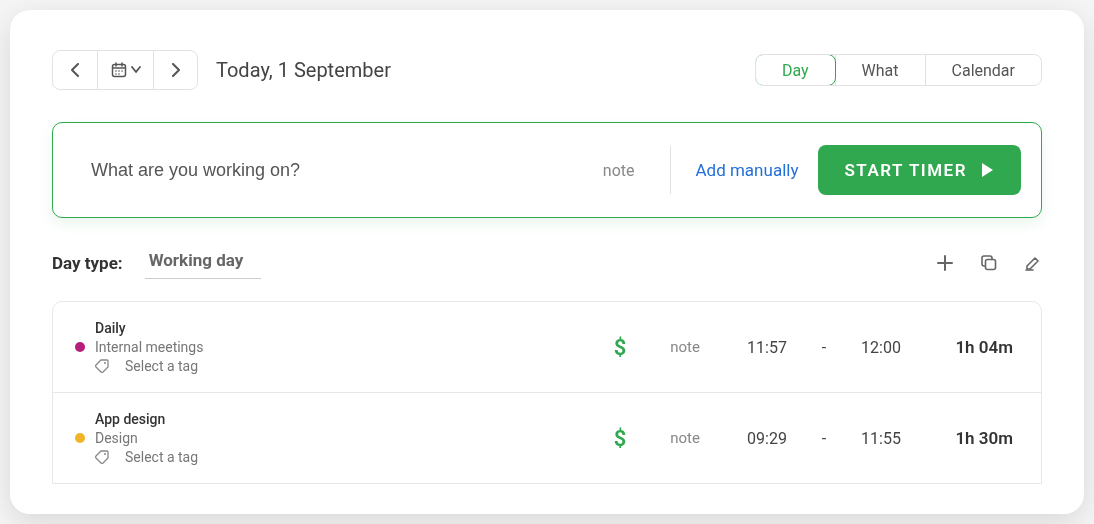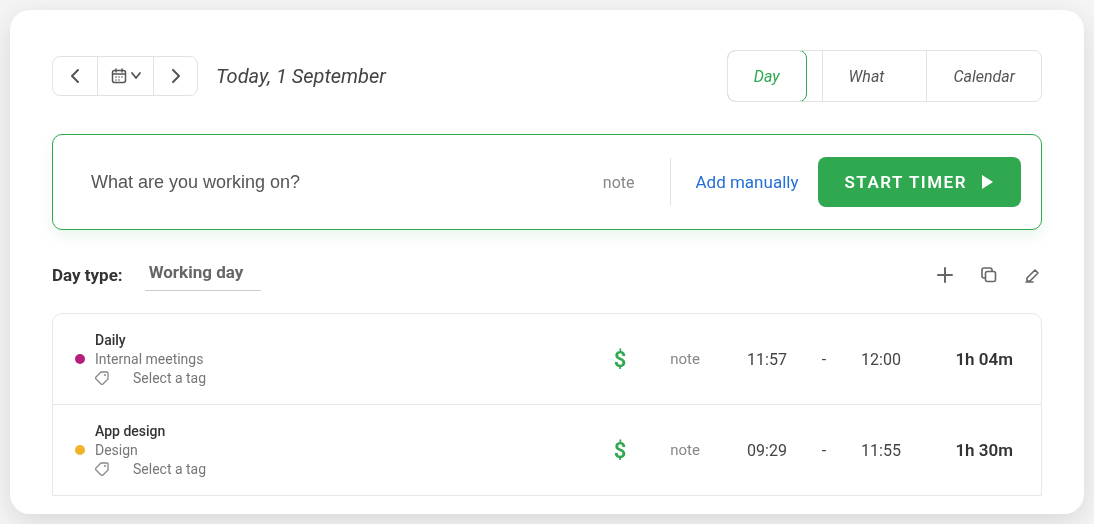--- a/index.html
+++ b/index.html
@@ -12,21 +12,21 @@
     width: 1074px;
     height: 504px;
     background: #fff;
     border-radius: 20px;
     box-shadow: 0 8px 30px rgba(0,0,0,0.12);
     padding: 40px 42px 0 42px;
     overflow: hidden;
     position: relative;
   }
   
-  .topbar { display: flex; align-items: center; gap: 18px; margin-bottom: 32px; font-style: italic; }
+  .topbar { display: flex; align-items: center; gap: 18px; margin-bottom: 32px; }
   .nav-group {
     display: flex;
     border: 1px solid #e2e2e2;
     border-radius: 8px;
     overflow: hidden;
     height: 40px;
   }
   .nav-btn {
     width: 44px;
     display: flex; align-items: center; justify-content: center;
@@ -35,22 +35,21 @@
   }
   .nav-btn + .nav-btn { border-left: 1px solid #e2e2e2; }
   .nav-btn.cal { width: 56px; gap: 4px; }
   .date-label { font-size: 20px; color: #444; }
   .view-tabs {
     margin-left: auto;
     display: flex;
     border: 1px solid #e2e2e2;
     border-radius: 8px;
     overflow: hidden;
-    height: 52px;
-    gap: 16px;
+    height: 32px;
   }
   .view-tab {
     padding: 0 26px;
     display: flex; align-items: center; justify-content: center;
     font-size: 16px; color: #555;
     cursor: pointer;
   }
   .view-tab + .view-tab { border-left: 1px solid #e2e2e2; }
   .view-tab.active {
     color: #2fa84f;
@@ -137,21 +136,21 @@
   .entry + .entry { border-top: 1px solid #e7e7e7; }
   .dot {
     width: 10px; height: 10px; border-radius: 50%;
     flex-shrink: 0;
   }
   .entry-info { display:flex; flex-direction:column; gap:3px; min-width: 210px; }
   .entry-title { font-size: 14px; color: #333; font-weight: 500; }
   .entry-category { font-size: 14px; color: #777; }
   .entry-tag {
     font-size: 14px; color: #777;
-    display: flex; align-items: center; gap: 24px;
+    display: flex; align-items: center; gap: 16px;
     cursor: pointer;
   }
   .entry-spacer { flex: 1; }
   .entry-billable { color: #2fa84f; font-size: 22px; font-weight: 600; width: 30px; text-align:center; cursor:pointer; }
   .entry-note { color: #888; font-size: 15px; width: 80px; text-align:center; cursor:pointer; }
   .entry-time { color: #444; font-size: 16px; width: 64px; text-align:center; }
   .entry-dash { color: #444; font-size: 16px; width: 30px; text-align:center; }
   .entry-dur { color: #333; font-size: 17px; font-weight: 600; width: 90px; text-align:right; }
 </style>
 </head>

